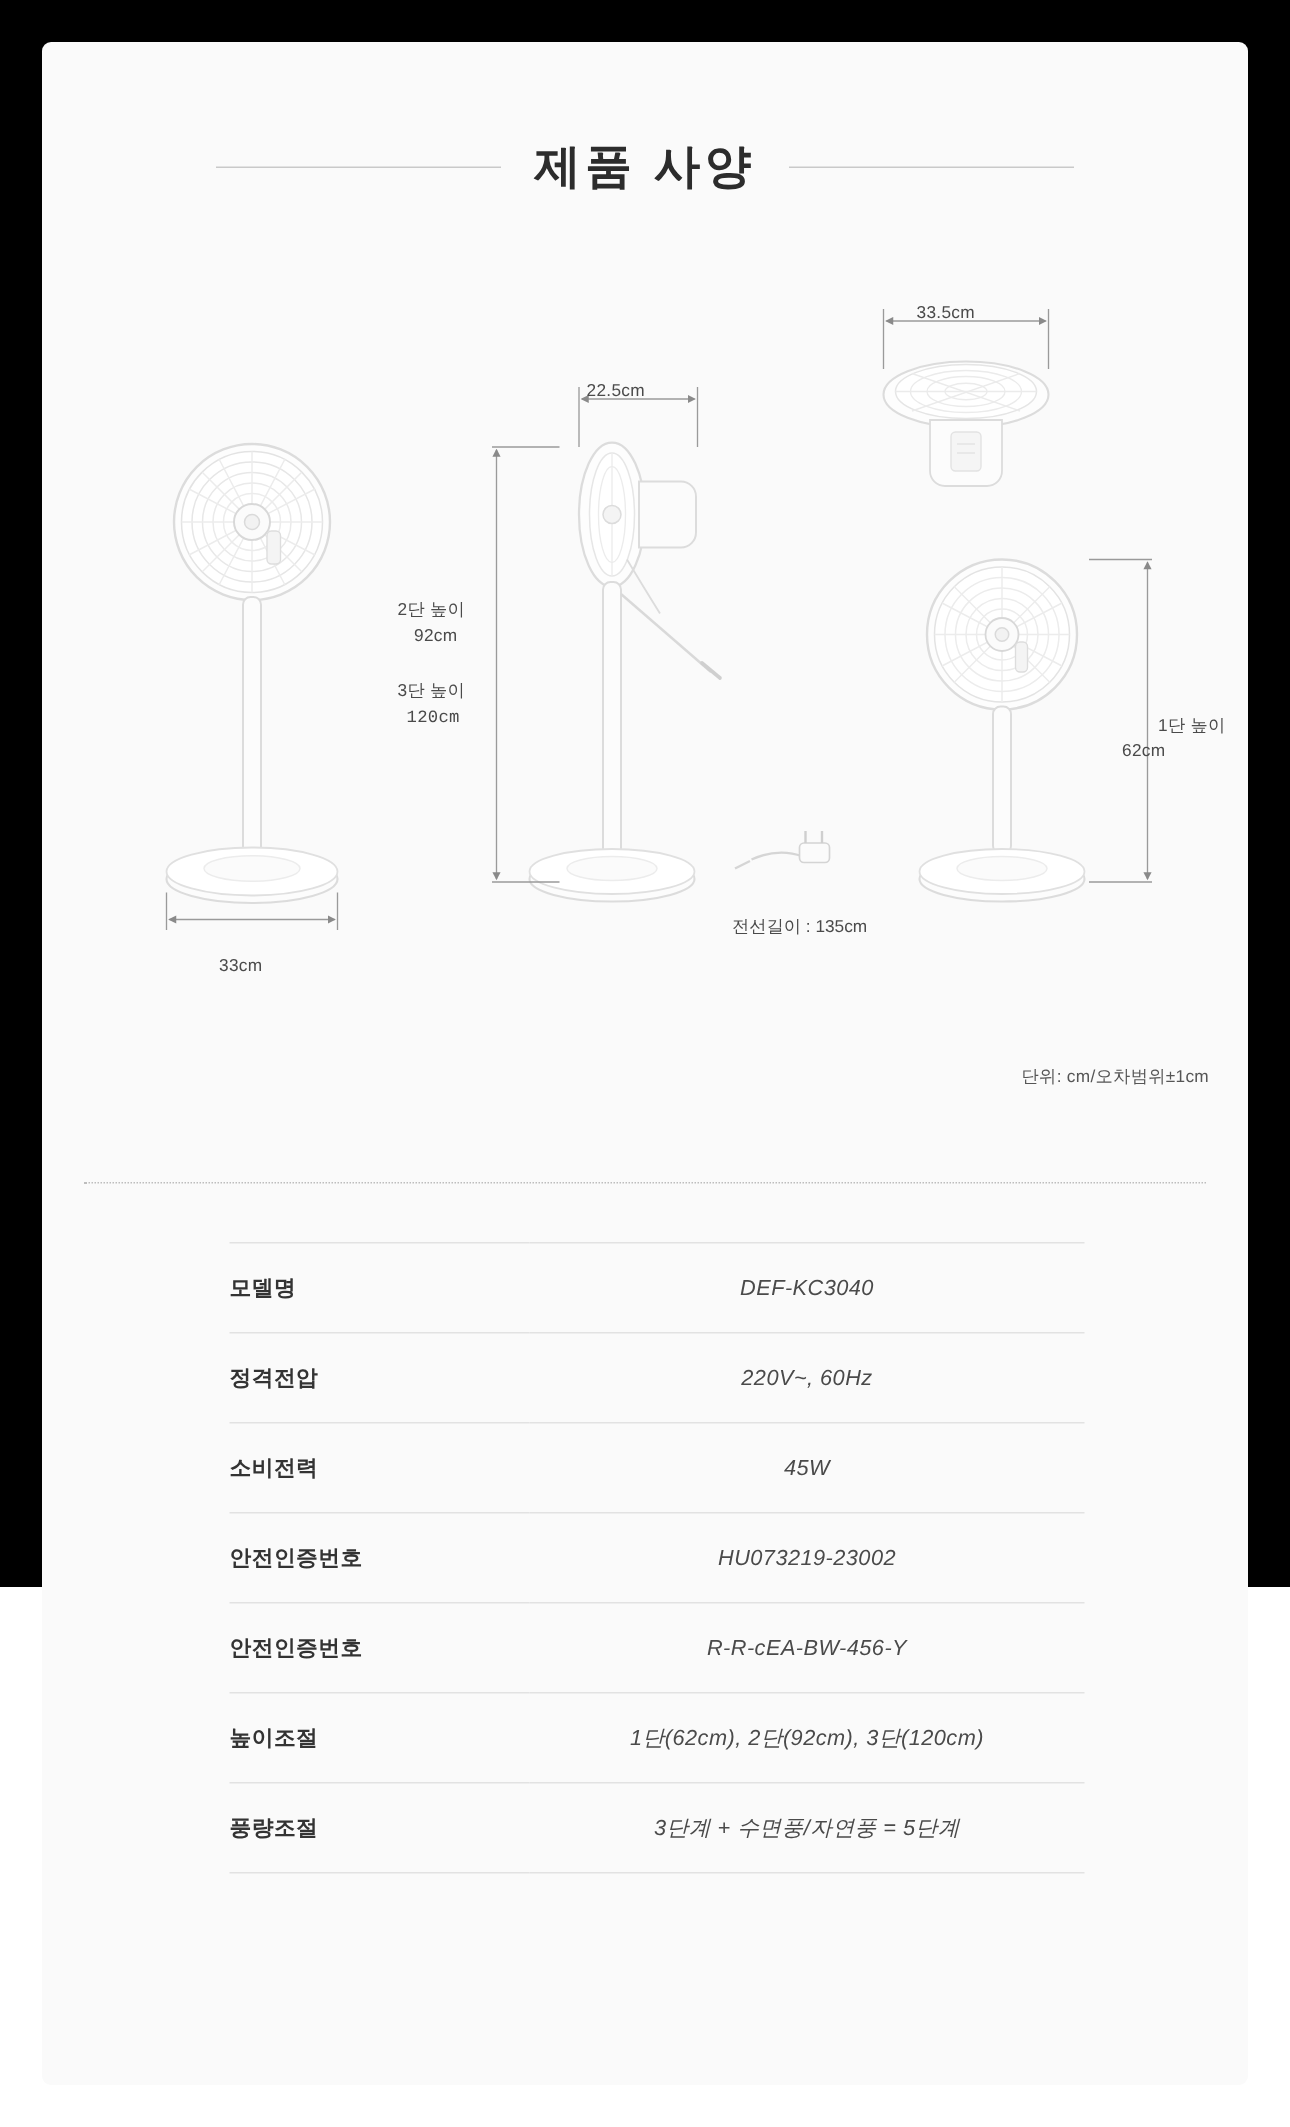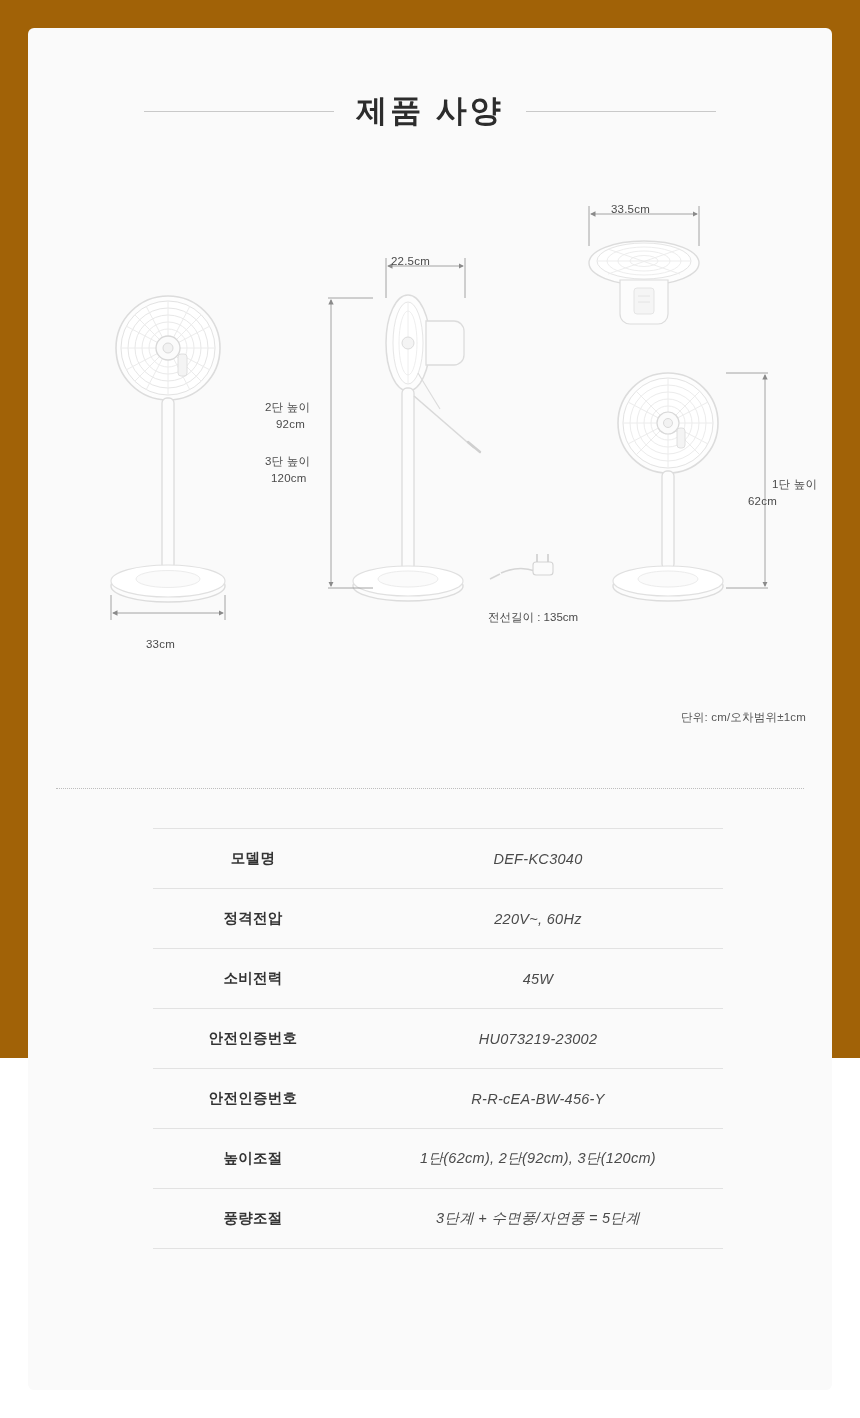--- a/index.html
+++ b/index.html
@@ -11,21 +11,21 @@
     height: 1418px;
     background: #ffffff;
     font-family: "Liberation Sans", sans-serif;
     color: #333;
     overflow: hidden;
   }
   .page {
     position: relative;
     width: 860px;
     height: 1058px;
-    background: #a16207;
+    background: #000000;
     box-sizing: border-box;
   }
   .inner {
     position: absolute;
     left: 28px;
     top: 28px;
     width: 804px;
     height: 1362px;
     background: #fafafa;
     border-radius: 6px;
@@ -113,21 +113,20 @@
   .spec-table td {
     border-bottom: 1px solid #e2e2e2;
     vertical-align: middle;
     padding: 0;
   }
   .spec-table tr:first-child td {
     border-top: 1px solid #e2e2e2;
   }
   td.k {
     width: 200px;
-    text-align: center;
     font-size: 14.5px;
     font-weight: bold;
     color: #333;
     letter-spacing: 0.3px;
   }
   td.v {
     text-align: center;
     font-size: 14.5px;
     color: #4a4a4a;
     letter-spacing: 0.3px;
@@ -301,21 +300,21 @@
         </g>
       </svg>
 
       <div class="dim-label" style="left: 118px; top: 465px;">33cm</div>
       <div class="dim-label" style="left: 363px; top: 82px;">22.5cm</div>
       <div class="dim-label" style="left: 583px; top: 30px;">33.5cm</div>
 
       <div class="dim-label" style="left: 237px; top: 228px;">2단 높이</div>
       <div class="dim-label" style="left: 248px; top: 245px;">92cm</div>
       <div class="dim-label" style="left: 237px; top: 282px;">3단 높이</div>
-      <div class="dim-label" style="left: 243px; top: 299px;">120cm</div>
+      <div class="dim-label" style="left: 243px; top: 299px; font-family: Liberation Mono, monospace;">120cm</div>
 
       <div class="dim-label" style="left: 744px; top: 305px;">1단 높이</div>
       <div class="dim-label" style="left: 720px; top: 322px;">62cm</div>
 
       <div class="cord-note">전선길이 : 135cm</div>
       <div class="unit-note">단위: cm/오차범위±1cm</div>
     </div>
 
     <div class="divider"></div>
 

